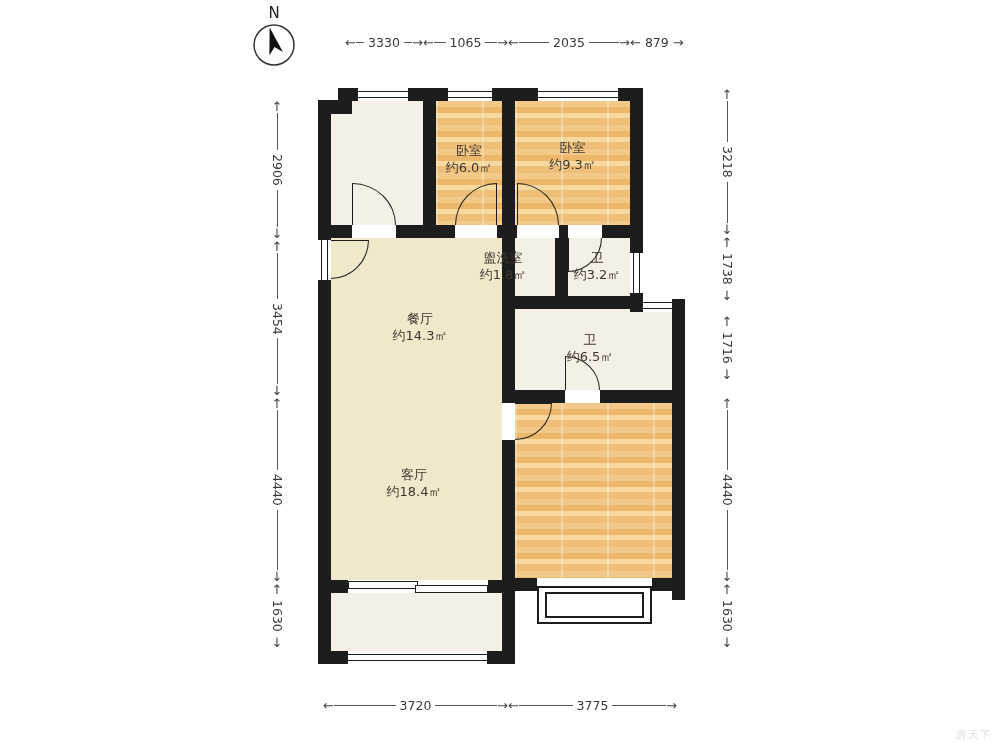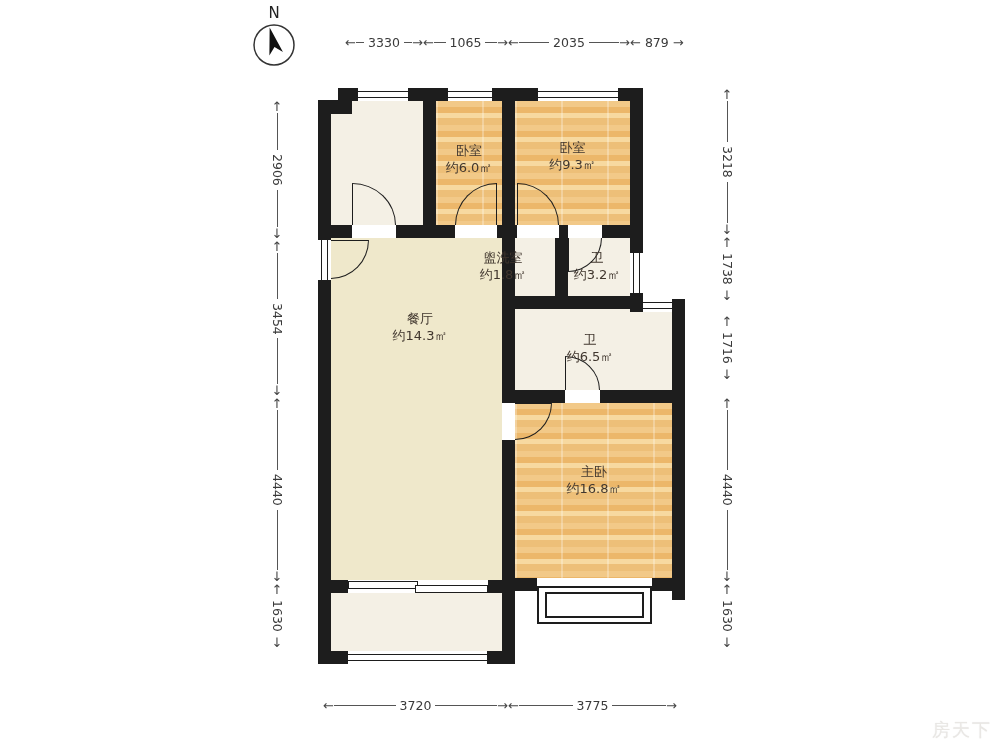--- a/index.html
+++ b/index.html
@@ -44,21 +44,21 @@
   .lnv { flex:1 1 auto; width:1px; background:#555; min-height:4px; }
   .arr { line-height:1; font-size:13px; color:#444; flex:0 0 auto; }
   .val { padding:0 4px; white-space:nowrap; flex:0 0 auto; }
   .valv { padding:4px 0; white-space:nowrap; writing-mode:vertical-rl; text-orientation:sideways; flex:0 0 auto; }
   
   #compass { position:absolute; left:250px; top:4px; width:48px; text-align:center; z-index:25; }
   #compass .n-label { font-size:15px; color:#222; display:block; margin-bottom:0px; }
   
   #watermark { position:absolute; right:8px; bottom:8px; text-align:center; z-index:40;
     color:#e9e7e4; text-shadow:0 1px 1px #ffffff, 0 0 1px #dcdcdc; user-select:none; }
-  #watermark .wm-cn { font-size:18px; letter-spacing:2px; display:block; }
+  #watermark .wm-cn { font-size:10px; letter-spacing:2px; display:block; }
   #watermark .wm-en { font-size:34px; font-weight:bold; display:block; line-height:0.95; }
 </style>
 </head>
 <body>
 
 <div id="canvas">
 
   <div class="floor floor-light" style="left:331px;top:101px;width:92px;height:124px;"></div>
   <div class="floor floor-wood" style="left:436px;top:101px;width:66px;height:124px;"></div>
   <div class="floor floor-wood" style="left:515px;top:101px;width:115px;height:124px;"></div>
@@ -135,23 +135,23 @@
     <span class="rarea">约3.2㎡</span>
   </div>
   <div class="room-label" style="left:350px;top:288px;width:140px;margin-top:23px;">
     <span class="rname">餐厅</span>
     <span class="rarea">约14.3㎡</span>
   </div>
   <div class="room-label" style="left:520px;top:332px;width:140px;">
     <span class="rname">卫</span>
     <span class="rarea">约6.5㎡</span>
   </div>
-  <div class="room-label" style="left:524px;top:464px;width:140px;">
-    <span class="rname">主卧</span>
-    <span class="rarea">约16.8㎡</span>
+  <div class="room-label" style="left:344px;top:467px;width:140px;">
+    <span class="rname">客厅</span>
+    <span class="rarea">约18.4㎡</span>
   </div>
 
   <div class="dim dim-h" style="left:345px;top:34px;width:78px;">
     <span class="arr">←</span>
       <span class="ln"></span>
     <span class="val">3330</span>
     <span class="ln"></span>
       <span class="arr">→</span>
   </div>
   <div class="dim dim-h" style="left:423px;top:34px;width:85px;">

